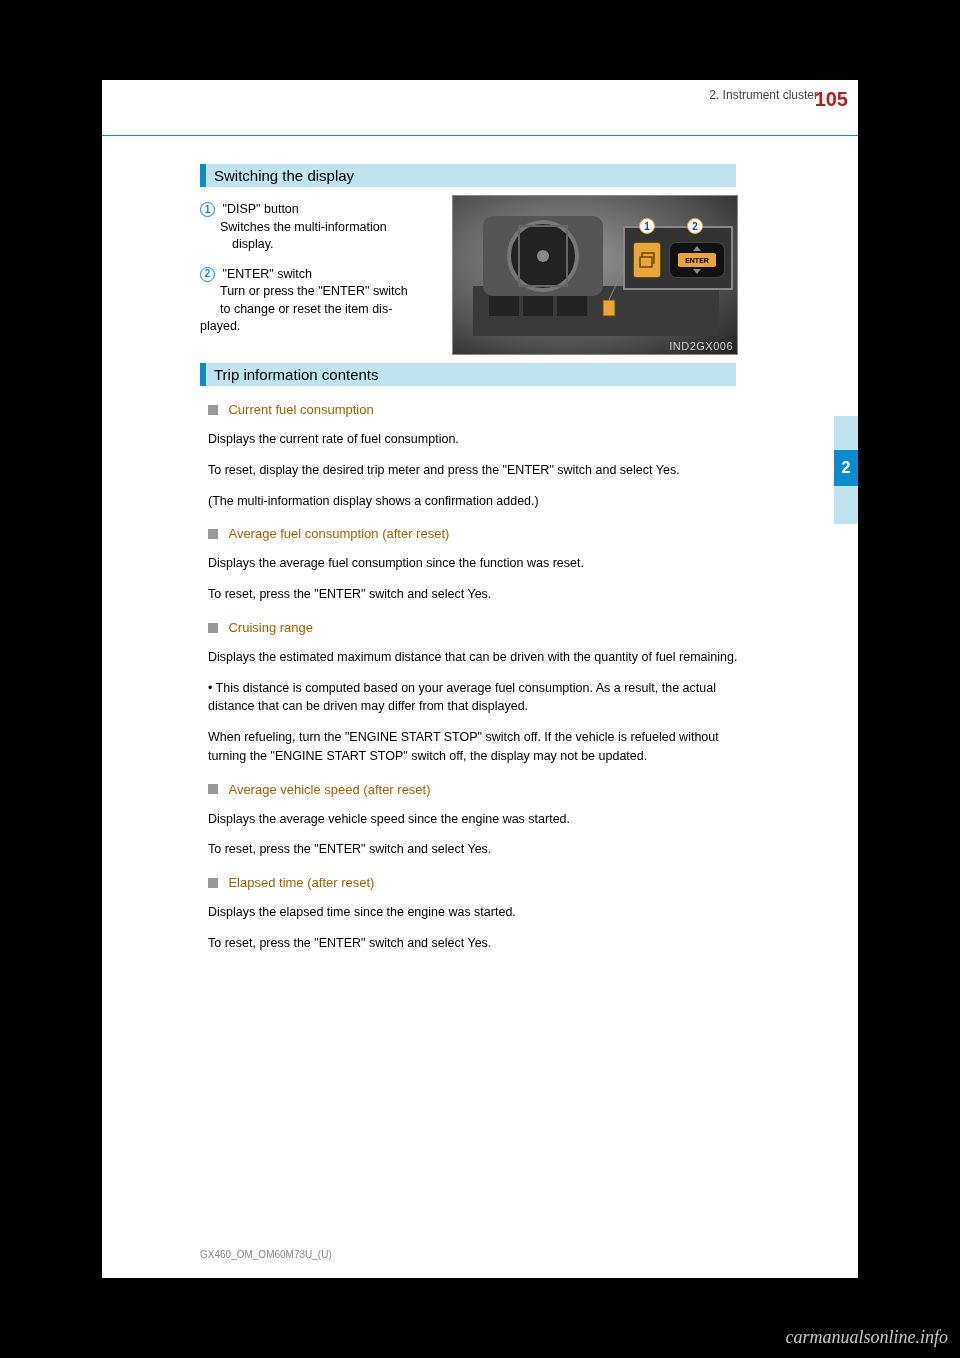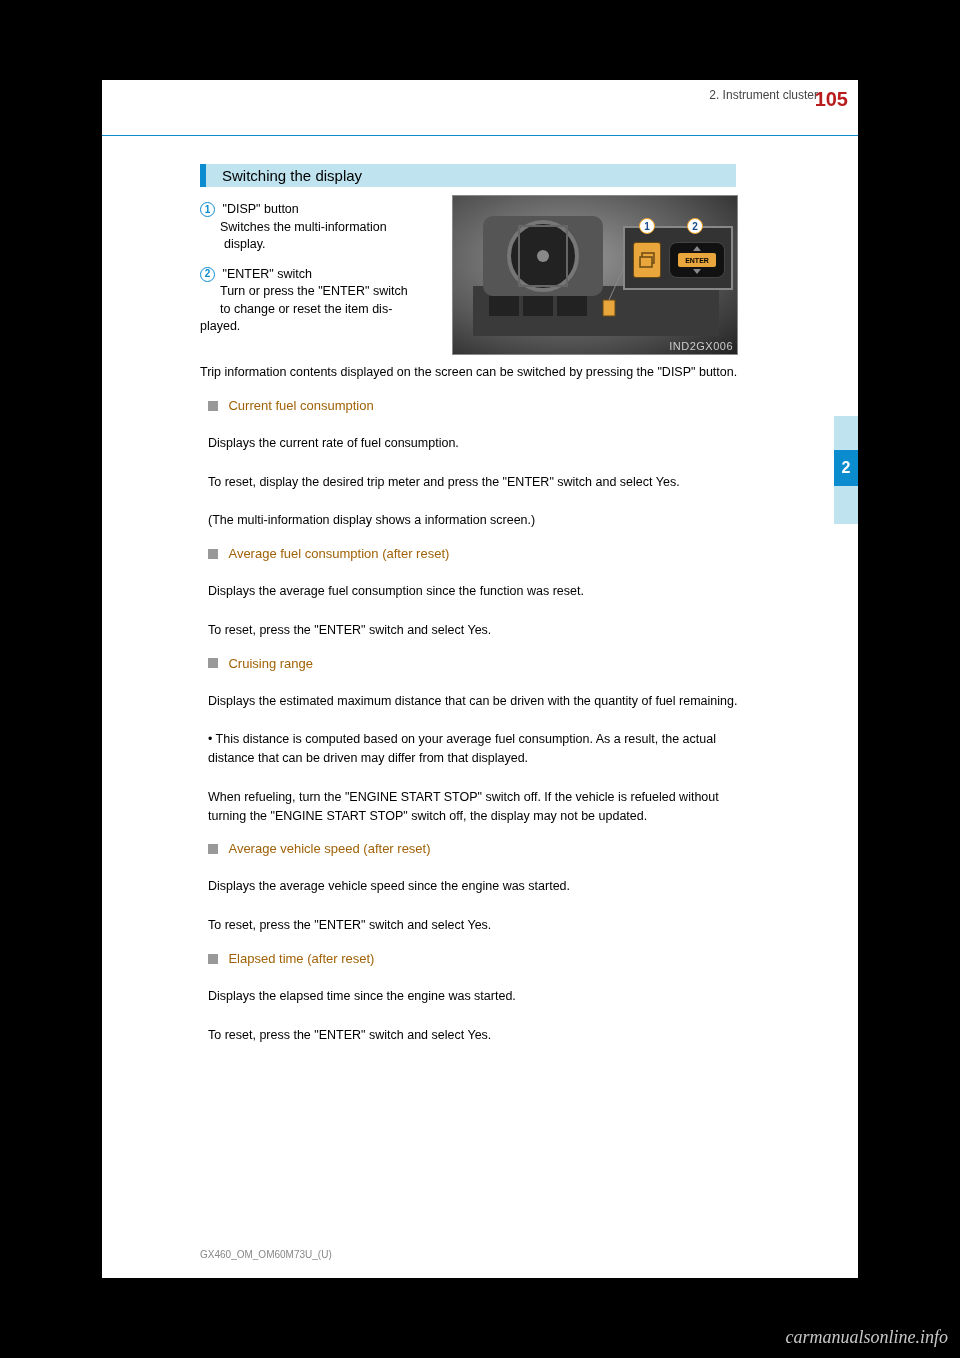--- a/index.html
+++ b/index.html
@@ -4,42 +4,42 @@
 <style>
   * { box-sizing: border-box; margin: 0; padding: 0; }
   html, body { width: 960px; height: 1358px; background: #fff; font-family: Arial, Helvetica, sans-serif; }
   .page-outer { width: 960px; height: 1358px; background: #000; position: relative; }
   .page-inner { position: absolute; left: 102px; top: 80px; width: 756px; height: 1198px; background: #fff; }
   .content { position: absolute; left: 98px; top: 84px; width: 540px; }
   .page-number { position: absolute; right: 10px; top: 8px; font-size: 20px; color: #b91c1c; font-weight: bold; }
   .breadcrumb { position: absolute; right: 40px; top: 8px; font-size: 12px; color: #444; }
   .hr-blue { position: absolute; top: 55px; left: 0; width: 756px; height: 1px; background: #0b8ccf; }
 
-  .section-bar { background: #bfe4ef; border-left: 6px solid #0b8ccf; padding: 3px 16px; font-size: 15px; color: #000; margin-bottom: 8px; width: 536px; }
+  .section-bar { background: #bfe4ef; border-left: 6px solid #0b8ccf; padding: 3px 8px; font-size: 15px; color: #000; margin-bottom: 8px; width: 536px; }
 
   .row1 { display: flex; gap: 12px; margin-bottom: 8px; }
   .col1 { width: 240px; font-size: 12.5px; color: #000; line-height: 1.4; }
   .col2 { width: 286px; }
 
   .circ-num { display: inline-flex; width: 15px; height: 15px; border: 1px solid #0b8ccf; border-radius: 50%; color: #0b8ccf; font-size: 10px; align-items: center; justify-content: center; font-weight: bold; margin-right: 4px; vertical-align: middle; }
 
   .dash-svg { width: 286px; height: 160px; background: radial-gradient(ellipse at 40% 40%, #999 0%, #555 60%, #222 100%); position: relative; border: 1px solid #888; }
   .dash-inset { position: absolute; right: 4px; top: 30px; width: 110px; height: 64px; background: #333; border: 2px solid #888; }
   .dash-btn1 { position: absolute; left: 8px; top: 14px; width: 28px; height: 36px; background: #e8a63c; border: 1px solid #6b4a12; border-radius: 3px; }
   .dash-btn2 { position: absolute; left: 44px; top: 14px; width: 56px; height: 36px; background: #111; border: 1px solid #444; border-radius: 8px; display:flex; align-items:center; justify-content:center;}
   .dash-enter { width: 38px; height: 14px; background: #e8a63c; border-radius: 2px; font-size: 7px; color: #000; display:flex; align-items:center; justify-content:center; font-weight:bold; }
   .dash-circ1 { position: absolute; left: 14px; top: -10px; width: 16px; height: 16px; background: #fff; border: 1.5px solid #f5a623; border-radius: 50%; color: #1a4a8a; font-size:10px; font-weight:bold; display:flex; align-items:center; justify-content:center; }
   .dash-circ2 { position: absolute; left: 62px; top: -10px; width: 16px; height: 16px; background: #fff; border: 1.5px solid #f5a623; border-radius: 50%; color: #1a4a8a; font-size:10px; font-weight:bold; display:flex; align-items:center; justify-content:center; }
   .dash-code { position: absolute; right: 4px; bottom: 2px; font-size: 11px; color: #ccc; letter-spacing: 0.5px; }
 
   .body-text { font-size: 12.5px; color: #000; line-height: 1.5; }
   .sub-item { margin-top: 14px; margin-left: 8px; }
   .sub-bullet { display: inline-block; width: 10px; height: 10px; background: #999; margin-right: 6px; vertical-align: middle; }
   .sub-title { font-size: 13px; color: #a16207; display: inline; }
-  .sub-body { font-size: 12.5px; color: #000; margin-top: 20px; margin-left: 0px; line-height: 1.5; }
+  .sub-body { font-size: 12.5px; color: #000; margin-top: 12px; margin-left: 0px; line-height: 1.5; }
 
   .side-tab-wrap { position: absolute; right: 0; top: 336px; width: 24px; height: 108px; }
   .side-tab-top { width: 24px; height: 34px; background: #bfe4ef; }
   .side-tab-mid { width: 24px; height: 36px; background: #0b8ccf; color: #fff; font-size: 16px; font-weight: bold; display:flex; align-items:center; justify-content:center; }
   .side-tab-bot { width: 24px; height: 38px; background: #bfe4ef; }
 
   .footer-txt { position: absolute; left: 98px; bottom: 18px; font-size: 10px; color: #888; }
   .watermark { position: absolute; right: 12px; bottom: 10px; font-size: 18px; color: #c8c8c8; font-style: italic; font-family: Georgia, serif; }
 
   .para-gap { margin-top: 6px; }
@@ -63,21 +63,21 @@
 
       <div class="section-bar">Switching the display</div>
 
       <div class="row1">
         <div class="col1">
           <div class="para-gap">
             <span class="circ-num">1</span>
             <span>"DISP" button</span>
           </div>
           <div style="margin-left:20px;">Switches the multi-information</div>
-          <div style="margin-left:24px;">display.</div>
+          <div style="margin-left:32px;">display.</div>
 
           <div class="para-gap" style="margin-top:12px;">
             <span class="circ-num">2</span>
             <span>"ENTER" switch</span>
           </div>
           <div style="margin-left:20px;">Turn or press the "ENTER" switch</div>
           <div style="margin-left:20px;">to change or reset the item dis-</div>
           <div style="">played.</div>
         </div>
         <div class="col2">
@@ -107,29 +107,29 @@
                 <div style="position:absolute; top:3px; left:50%; transform:translateX(-50%); width:0; height:0; border-left:4px solid transparent; border-right:4px solid transparent; border-bottom:5px solid #888;"></div>
                 <div class="dash-enter">ENTER</div>
                 <div style="position:absolute; bottom:3px; left:50%; transform:translateX(-50%); width:0; height:0; border-left:4px solid transparent; border-right:4px solid transparent; border-top:5px solid #888;"></div>
               </div>
             </div>
             <div class="dash-code">IND2GX006</div>
           </div>
         </div>
       </div>
 
+      <div class="section-bar">Trip information contents</div>
 
-      <div class="body-text">Trip information contents displayed on the screen can be switched by pressing the "DISP" button.</div>
 
       <div class="sub-item">
         <span class="sub-bullet"></span>
         <span class="sub-title">Current fuel consumption</span>
         <div class="sub-body">Displays the current rate of fuel consumption.</div>
         <div class="sub-body">To reset, display the desired trip meter and press the "ENTER" switch and select Yes.</div>
-        <div class="sub-body">(The multi-information display shows a information screen.)</div>
+        <div class="sub-body">(The multi-information display shows a confirmation added.)</div>
       </div>
 
       <div class="sub-item">
         <span class="sub-bullet"></span>
         <span class="sub-title">Average fuel consumption (after reset)</span>
         <div class="sub-body">Displays the average fuel consumption since the function was reset.</div>
         <div class="sub-body">To reset, press the "ENTER" switch and select Yes.</div>
       </div>
 
       <div class="sub-item">

